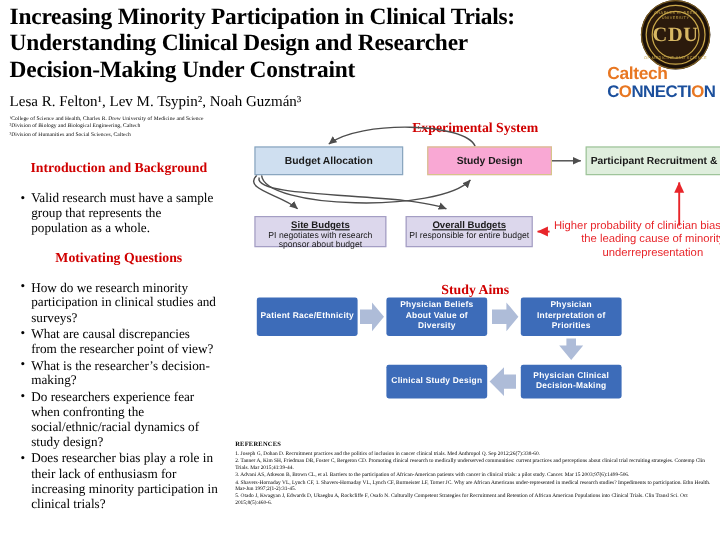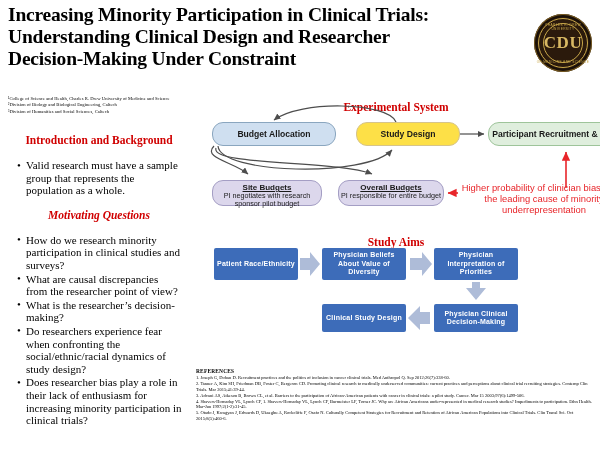--- a/index.html
+++ b/index.html
@@ -20,21 +20,21 @@
   }
   .authors{
     position:absolute;left:8px;top:78px;width:420px;
     font-size:12.5px;line-height:13px;font-weight:normal;
   }
   .affils{position:absolute;left:8px;top:96px;width:330px;}
   .affil{font-size:4.6px;line-height:6.4px;letter-spacing:0.05px;white-space:nowrap;}
 
   
   .cdu-logo{
-    position:absolute;left:534px;top:14px;width:58px;height:58px;
+    position:absolute;left:534px;top:0;width:58px;height:58px;
     border-radius:50%;
     background:radial-gradient(circle at 50% 50%, #2b1a0c 0%, #2b1a0c 62%, #1a1008 63%, #1a1008 100%);
     box-shadow:inset 0 0 0 1px #7a5c22;
   }
   .cdu-ring{
     position:absolute;left:4px;top:4px;right:4px;bottom:4px;
     border-radius:50%;border:1.2px solid #c9a84a;
   }
   .cdu-ring2{
     position:absolute;left:9px;top:9px;right:9px;bottom:9px;
@@ -64,21 +64,21 @@
   }
   .connection-word .o{color:#e87722;}
 
   
   .leftcol{position:absolute;left:4px;top:134px;width:190px;}
   .sec-head{
     text-align:center;color:#d00000;font-weight:bold;
     font-family:"Liberation Serif",serif;font-size:11.5px;
     margin:0 0 2px 0;line-height:13px;
   }
-  .sec-head.mq{margin-top:9px;font-style:italic;}
+  .sec-head.mq{margin-top:9px;}
   ul.bullets{list-style:none;margin:12px;padding:0;}
   ul.bullets li{
     position:relative;padding-left:10px;margin:0 0 1px 0;
     font-size:11px;line-height:12.6px;font-family:"Liberation Serif",serif;
   }
   ul.bullets li:before{
     content:"\2022";position:absolute;left:1px;top:-0.5px;font-size:11px;
   }
 
   
@@ -88,29 +88,28 @@
     font-family:"Liberation Serif",serif;font-size:11.5px;
   }
   #exp-head{left:110px;top:5px;width:180px;}
   #aims-head{left:110px;top:140px;width:180px;}
 
   .node{
     position:absolute;box-sizing:border-box;
     font-family:"Liberation Sans",sans-serif;font-weight:bold;
     display:flex;align-items:center;justify-content:center;
     text-align:center;
-    border-radius:11px;
   }
   .n-budget{
     left:16px;top:26px;width:124px;height:24px;
     background:#cfdff0;border:1px solid #8aa6bf;font-size:8.6px;color:#1a1a1a;
   }
   .n-study{
     left:160px;top:26px;width:104px;height:24px;
-    background:#fde047;border:1px solid #d6c48a;font-size:8.6px;color:#1a1a1a;
+    background:#f9a8d4;border:1px solid #d6c48a;font-size:8.6px;color:#1a1a1a;
   }
   .n-recruit{
     left:292px;top:26px;width:158px;height:24px;
     background:#dfeedd;border:1px solid #9ec49a;font-size:8.6px;color:#1a1a1a;
   }
   .n-site,.n-overall{
     background:#dcd7ec;border:1px solid #a49ec4;color:#1a1a1a;
     flex-direction:column;justify-content:flex-start;padding-top:2px;
   }
   .n-site{left:16px;top:84px;width:110px;height:26px;}
@@ -157,35 +156,40 @@
 <div class="poster">
 
   <div class="header">
 
     <div class="title">
       <div>Increasing Minority Participation in Clinical Trials:</div>
       <div>Understanding Clinical Design and Researcher</div>
       <div>Decision-Making Under Constraint</div>
     </div>
 
+    <div class="authors">Lesa R. Felton¹, Lev M. Tsypin², Noah Guzmán³</div>
 
     <div class="affils">
       <div class="affil">¹College of Science and Health, Charles R. Drew University of Medicine and Science</div>
       <div class="affil">²Division of Biology and Biological Engineering, Caltech</div>
       <div class="affil">³Division of Humanities and Social Sciences, Caltech</div>
     </div>
 
     <div class="cdu-logo">
       <div class="cdu-ring"></div>
       <div class="cdu-ring2"></div>
       <div class="cdu-arc-top">CHARLES R. DREW UNIVERSITY</div>
       <div class="cdu-text">CDU</div>
       <div class="cdu-arc-bot">OF MEDICINE AND SCIENCE</div>
     </div>
 
+    <div class="caltech-logo">
+      <div class="caltech-word">Caltech</div>
+      <div class="connection-word"><span>C</span><span class="o">O</span><span>NNECTI</span><span class="o">O</span><span>N</span></div>
+    </div>
   </div>
 
   <div class="leftcol">
     <div class="sec-head">Introduction and Background</div>
     <ul class="bullets">
       <li>Valid research must have a sample group that represents the population as a whole.</li>
     </ul>
 
     <div class="sec-head mq">Motivating Questions</div>
     <ul class="bullets">
@@ -225,21 +229,21 @@
 
       <path d="M262,97 L252,97" fill="none" stroke="#e8252a" stroke-width="1.6" marker-end="url(#ahred)"></path>
     </svg>
 
     <div class="node n-budget">Budget Allocation</div>
     <div class="node n-study">Study Design</div>
     <div class="node n-recruit">Participant Recruitment &amp; Screening</div>
 
     <div class="node n-site">
       <div class="n-title">Site Budgets</div>
-      <div class="n-sub">PI negotiates with research sponsor pilot budget</div>
+      <div class="n-sub">PI negotiates with research sponsor about budget</div>
     </div>
 
     <div class="node n-overall">
       <div class="n-title">Overall Budgets</div>
       <div class="n-sub">PI responsible for entire budget</div>
     </div>
 
     <div class="redtext">Higher probability of clinician bias being the leading cause of minority underrepresentation</div>
 
     <div class="diag-head" id="aims-head">Study Aims</div>

